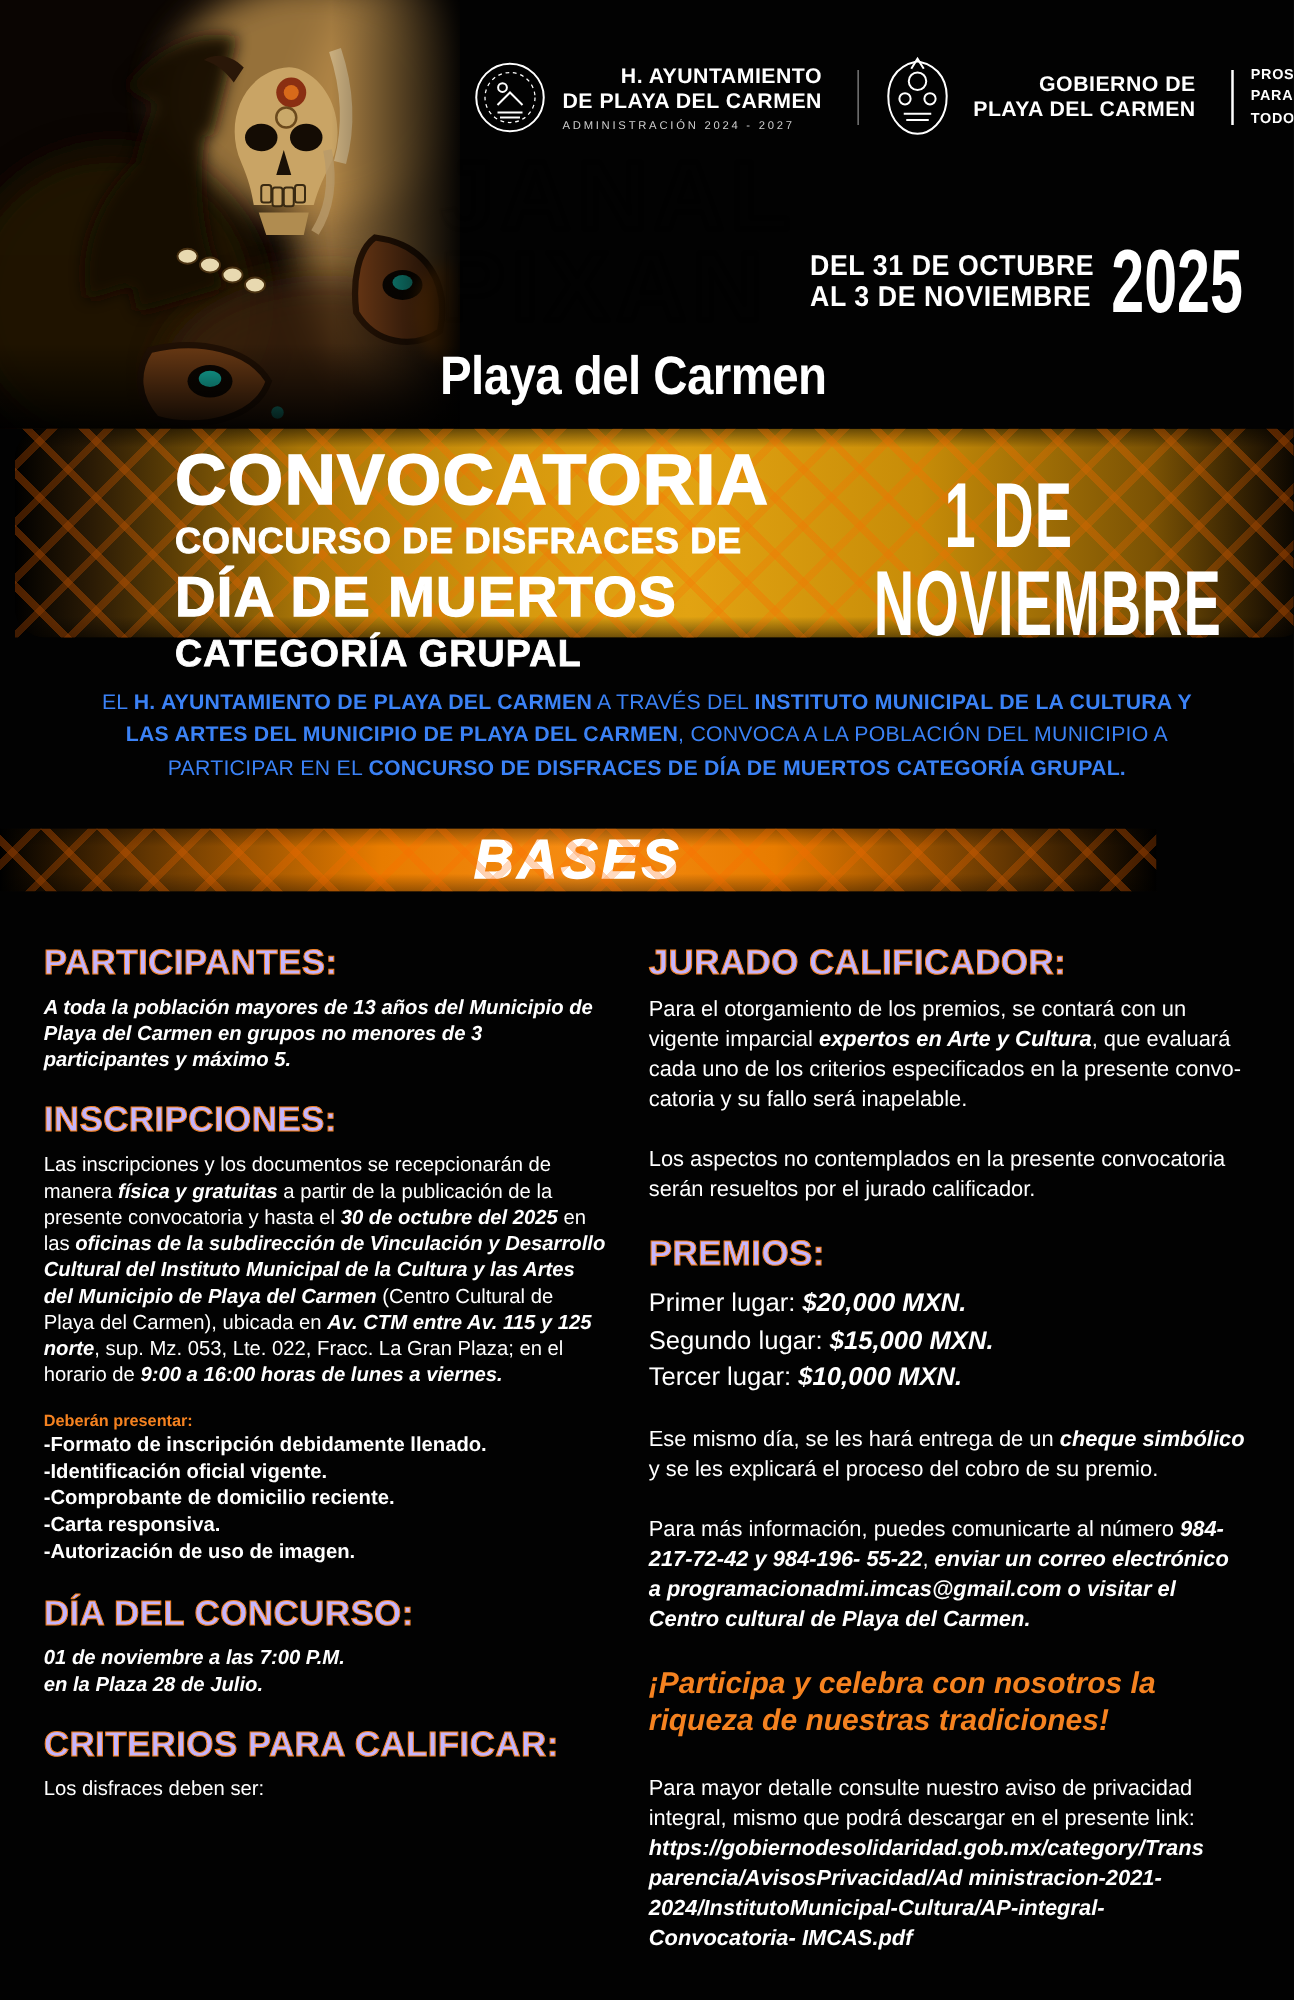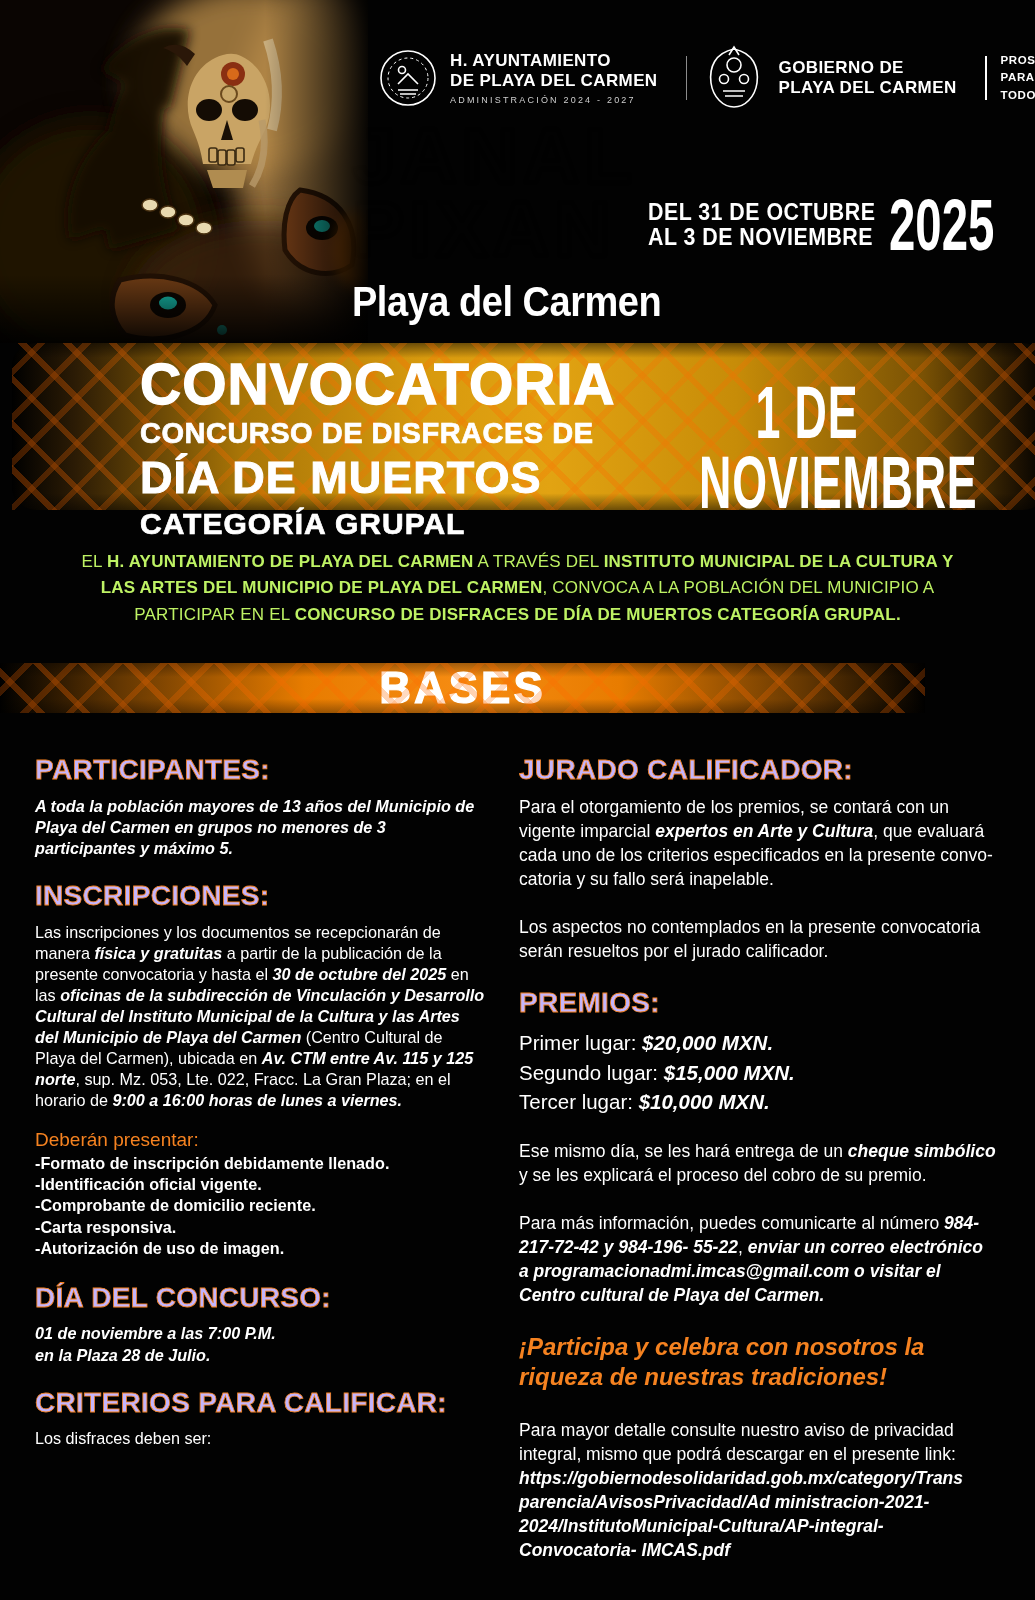--- a/index.html
+++ b/index.html
@@ -7,21 +7,21 @@
     position:relative;width:1035px;height:1600px;margin:0 auto;
     background:#020202;overflow:hidden;
     font-family:"Liberation Sans",sans-serif;color:#fff;
   }
   
   .hero-photo{position:absolute;left:0;top:0;width:368px;height:343px;background:#0a0502;}
   
   .logos{position:absolute;left:378px;top:34px;right:35px;height:88px;display:flex;align-items:center;}
   .seal{flex:none;}
   .org-block{margin-left:12px;margin-right:14px;}
-  .org-line{font-weight:700;font-size:17px;line-height:1.18;letter-spacing:.4px;white-space:nowrap;}
+  .org-line{font-weight:700;font-size:17px;line-height:1.18;letter-spacing:.4px;white-space:nowrap;text-align:right;}
   .org-admin{font-size:9px;letter-spacing:2.2px;color:#cfcfcf;margin-top:4px;white-space:nowrap;}
   .vdiv{width:1px;height:44px;background:rgba(255,255,255,.55);margin:0 14px;flex:none;}
   .vdiv.strong{width:2px;background:#fff;}
   .slogan div{font-weight:700;font-size:11.5px;line-height:1.5;letter-spacing:.6px;}
   
   .title-block{position:absolute;left:352px;top:120px;}
   .jp{
     font-weight:700;font-size:78px;line-height:.93;letter-spacing:5px;
     background:repeating-linear-gradient(135deg,#f7a322 0 6px,#d9competent 0 0),
                repeating-linear-gradient(135deg,#f7a322 0 7px,#cf7d10 7px 11px,#f2990f 11px 16px,#b36a08 16px 19px);
@@ -52,39 +52,39 @@
   .banner-text{position:absolute;left:128px;top:13px;color:#fff;}
   .xbold{-webkit-text-stroke:1.3px currentColor;}
   .banner-title{font-weight:700;font-size:57px;line-height:1;letter-spacing:1px;}
   .banner-l2{font-weight:700;font-size:29px;line-height:1;margin-top:6px;letter-spacing:.5px;-webkit-text-stroke:.7px currentColor;}
   .banner-l3{font-weight:700;font-size:45px;line-height:1;margin-top:7px;letter-spacing:1px;-webkit-text-stroke:1px currentColor;}
   .banner-l4{font-weight:700;font-size:30px;line-height:1;margin-top:9px;letter-spacing:1px;-webkit-text-stroke:.7px currentColor;}
   .banner-date{position:absolute;right:105px;top:34px;width:270px;text-align:center;
     font-weight:700;font-size:56px;line-height:.95;transform:scale(.8,1.32);transform-origin:center top;letter-spacing:1px;}
   
   .intro{position:absolute;left:75px;right:75px;top:549px;text-align:center;
-    font-size:17px;line-height:1.55;letter-spacing:.2px;color:#bef264;}
+    font-size:17px;line-height:1.55;letter-spacing:.2px;color:#3b82f6;}
   .intro b{font-weight:700;}
   
   .bases-bar{
     position:absolute;left:0;top:663px;width:925px;height:50px;
     background:
       linear-gradient(180deg,rgba(0,0,0,.35),rgba(0,0,0,0) 28%,rgba(0,0,0,0) 72%,rgba(0,0,0,.35)),
       linear-gradient(90deg,#000 0%,#643702 13%,#e87c00 33%,#f68c12 50%,#e87c00 67%,#643702 87%,#000 100%);
-    display:flex;align-items:center;justify-content:center;
+    display:flex;align-items:center;justify-content:center;font-style:italic;
   }
   .bases-title{font-weight:700;font-size:44px;letter-spacing:3px;color:#fff;-webkit-text-stroke:1.2px #fff;}
   
   .cols{position:absolute;left:35px;right:38px;top:755px;display:flex;gap:32px;align-items:flex-start;}
   .col-left{width:452px;flex:none;}
   .col-right{flex:1;min-width:0;}
   h2.sec{margin:0 0 10px 0;font-size:28px;line-height:1.1;color:#c4b5fd;font-weight:700;letter-spacing:.3px;-webkit-text-stroke:.8px #f58220;}
   .col-left p,.col-left div.body{font-size:16.2px;line-height:1.3;margin:0 0 22px 0;}
   .b{font-weight:700;font-style:italic;}
-  .sub-head{color:#f58220;font-weight:400;font-size:19px;margin:0 0 2px 0;}
+  .sub-head{color:#f58220;font-weight:700;font-size:13px;margin:0 0 2px 0;}
   ul.plain{list-style:none;margin:0 0 24px 0;padding:0;font-weight:700;font-size:16.2px;line-height:1.3;}
   .col-right p{font-size:17.5px;line-height:1.37;margin:0 0 24px 0;}
   .premio-line{font-size:20.5px;line-height:1.42;}
   .participa{color:#f58220;font-weight:700;font-style:italic;font-size:24px;line-height:1.28;margin:6px 0 26px 0;}
   .link{font-weight:700;font-style:italic;word-wrap:break-word;overflow-wrap:break-word;}
   .mb8{margin-bottom:8px !important;}
   .mb18{margin-bottom:18px !important;}
 </style>
 </head>
 <body>

